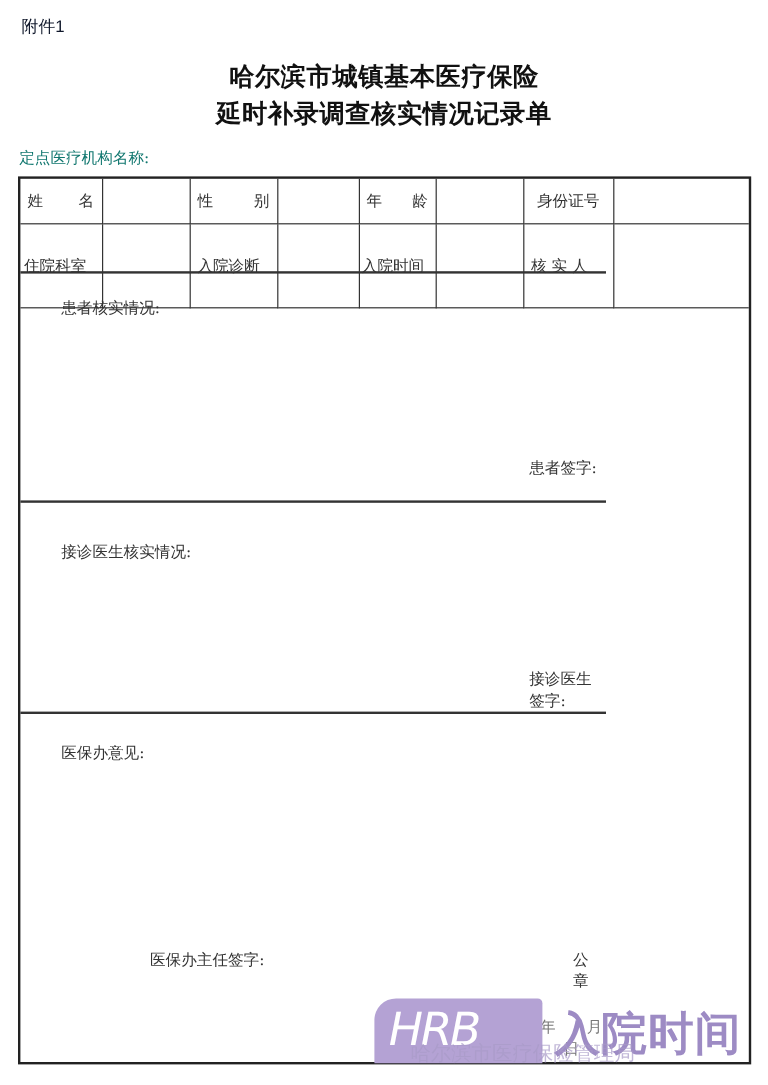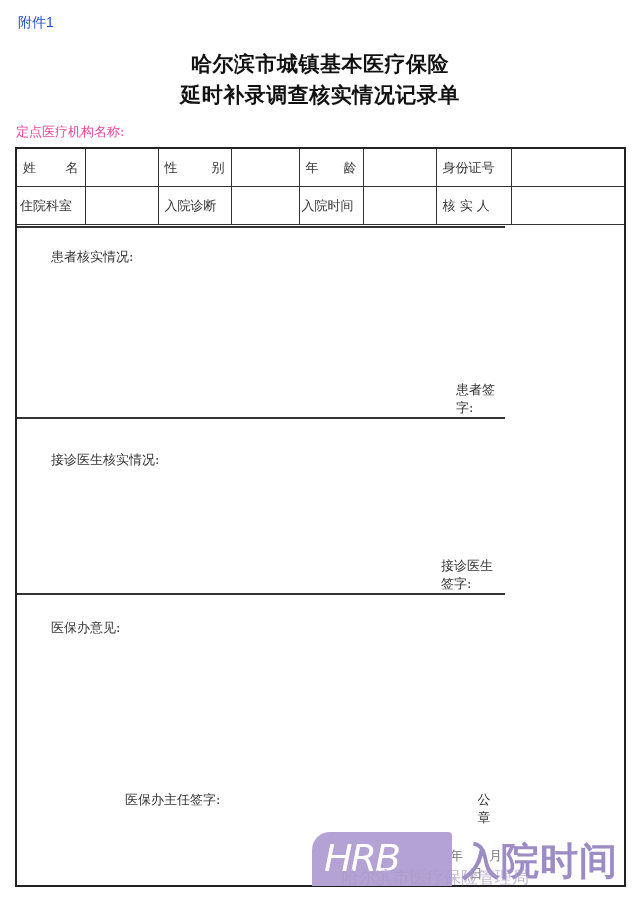--- a/index.html
+++ b/index.html
@@ -1,25 +1,25 @@
 <!DOCTYPE html>
 <html><head>
 <meta charset="utf-8">
 <style>
   html, body { margin:0; padding:0; }
   body {
     width:640px; height:904px; background:#ffffff; position:relative; overflow:hidden;
     font-family: "DejaVu Serif", "Liberation Serif", serif; color:#222;
   }
   .abs { position:absolute; }
-  .attachment { left:18px; top:14px; font-size:14px; font-family:Liberation Sans, sans-serif; color:#1d4ed8; }
+  .attachment { left:18px; top:14px; font-size:14px; font-family:Liberation Sans, sans-serif; color:#0f172a; }
   .title { left:0; width:640px; text-align:center; font-size:21px; font-weight:bold; font-family:Liberation Serif, serif; color:#111; letter-spacing:0.5px; }
   .title1 { top:50px; }
   .title2 { top:81px; }
-  .institution { left:16px; top:123px; font-size:13px; color:#ec4899; }
+  .institution { left:16px; top:123px; font-size:13px; color:#0f766e; }
   .form { left:15px; top:147px; width:611px; height:740px; border:2px solid #222; box-sizing:border-box; }
   table.info { position:absolute; left:0; top:0; border-collapse:collapse; width:607px; table-layout:fixed; }
   table.info td { border:1.5px solid #333; height:37px; font-size:13px; padding:0 6px; color:#333; white-space:nowrap; }
   table.info tr:first-child td { border-top:none; }
   table.info td:first-child { border-left:none; }
   table.info td:last-child { border-right:none; }
   .lbl-spread { display:flex; justify-content:space-between; }
   .section { position:absolute; left:0; width:488px; border-top:2px solid #333; box-sizing:border-box; }
   .sec-label { position:absolute; left:34px; font-size:13px; color:#333; }
   .sec-sign { position:absolute; font-size:13px; color:#333; }
@@ -65,39 +65,39 @@
             </div>
           </td>
       <td></td>
       <td>
             <div class="lbl-spread">
               <span>年</span>
               <span>龄</span>
             </div>
           </td>
       <td></td>
-      <td style="">身份证号</td>
+      <td style="text-align:center">身份证号</td>
       <td></td>
     </tr>
     <tr>
-      <td style="padding:0 3px">住院科室</td>
+      <td style="padding:16px 3px">住院科室</td>
       <td></td>
       <td>入院诊断</td>
       <td></td>
       <td style="padding:0 2px">入院时间</td>
       <td></td>
       <td style="">核 实 人</td>
       <td></td>
     </tr>
   </tbody>
     </table>
 
   <div class="section" style="top:77px;height:193px;">
     <div class="sec-label" style="top:20px;">患者核实情况:</div>
-    <div class="sec-sign" style="left:424px;top:153px;margin-left:15px;">患者签字:</div>
+    <div class="sec-sign" style="left:424px;top:153px;">患者签字:</div>
   </div>
 
   <div class="section" style="top:268px;height:178px;">
     <div class="sec-label" style="top:32px;">接诊医生核实情况:</div>
     <div class="sec-sign" style="left:424px;top:138px;">接诊医生签字:</div>
   </div>
 
   <div class="section" style="top:444px;height:292px;text-align:center;">
     <div class="sec-label" style="top:24px;">医保办意见:</div>
     <div class="sec-sign" style="left:108px;top:196px;">医保办主任签字:</div>

